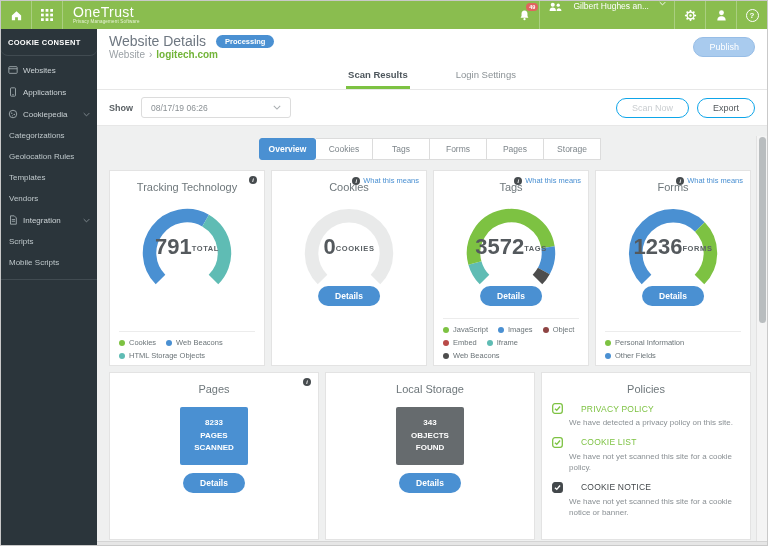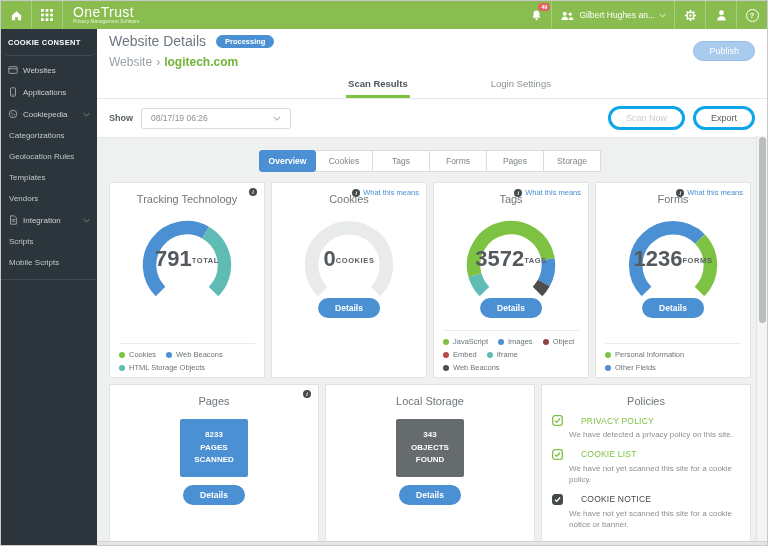--- a/index.html
+++ b/index.html
@@ -13,21 +13,21 @@
             justify-content:space-between; color:#fff; }
   .tb-left, .tb-right { display:flex; align-items:center; height:100%; }
   .tb-ic { width:30px; height:100%; display:flex; align-items:center; justify-content:center; }
   .tb-sep { width:1px; height:100%; background:rgba(255,255,255,.28); }
   .brand { padding:0 10px; line-height:1; }
   .brand-name { font-size:14px; letter-spacing:.4px; }
   .brand-sub { font-size:4.5px; color:#eaf4da; margin-top:1px; letter-spacing:.2px; }
   .bell-wrap { position:relative; width:30px; height:100%; display:flex; align-items:center; justify-content:center; }
   .bell-badge { position:absolute; top:2px; right:1px; background:#e0635f; color:#fff;
                 font-size:5.5px; font-weight:bold; border-radius:6px; padding:1px 3px; }
-  .user-chip { display:flex; align-items:center; gap:4px; padding:0 8px; height:100%; }
+  .user-chip { display:flex; gap:10px; padding:0 8px; height:100%; }
   .user-name { font-size:8.5px; }
   .qmark { width:13px; height:13px; border:1.2px solid #fff; border-radius:50%; display:flex;
            align-items:center; justify-content:center; font-size:8px; font-weight:bold; }
   .qmark::after { content:"?"; }
 
   
   .under { display:flex; height:518px; }
 
   
   .sidebar { width:96px; background:#2b353b; flex-shrink:0; }
@@ -42,38 +42,38 @@
   .s-chev { margin-left:auto; color:#8a949a; display:flex; }
 
   
   .main { flex:1; display:flex; flex-direction:column; min-width:0; position:relative; background:#fff; }
 
   .page-head { display:flex; justify-content:space-between; align-items:center; padding:4px 12px 2px; }
   .title-row { display:flex; align-items:center; }
   .page-title { font-size:14px; color:#6e7781; font-weight:normal; }
   .status-badge { background:#4a90d2; color:#fff; font-size:7.5px; font-weight:bold;
                   padding:2px 9px; border-radius:9px; margin-left:10px; }
-  .crumbs { font-size:12px; color:#9aa0a5; margin-top:6px; }
+  .crumbs { font-size:10px; color:#9aa0a5; margin-top:0; }
   .crumb-sep::before { content:"›"; margin:0 4px; color:#b4bab e; }
   .crumb-cur { color:#72b438; font-weight:bold; }
   .publish-btn { background:#a9cbee; border:1px solid #97bde6; color:#fff; font-size:9px;
                  padding:4px 15px; border-radius:12px; cursor:pointer; }
 
   .tabs-row { display:flex; justify-content:center; gap:44px; border-bottom:1px solid #e7e7e7; }
-  .tab { font-size:9.5px; color:#8b9296; padding:7px 2px 6px; border-bottom:3px solid transparent; cursor:pointer;margin-left:35px; }
+  .tab { font-size:9.5px; color:#8b9296; padding:7px 2px 6px; border-bottom:3px solid transparent; cursor:pointer; }
   .tab.active { color:#4d565c; font-weight:bold; border-bottom-color:#7dc242; }
 
   .toolbar { display:flex; align-items:center; padding:7px 12px; border-bottom:1px solid #e7e7e7; }
   .show-label { font-size:9px; font-weight:bold; color:#5a6064; margin-right:8px; }
   .select { width:150px; height:21px; border:1px solid #dcdcdc; border-radius:3px; display:flex;
             align-items:center; justify-content:space-between; padding:0 9px; font-size:8.5px;
             color:#8a9094; background:#fff; cursor:pointer; }
   .select .s-chev { color:#a8adb0; }
   .tb-buttons { margin-left:auto; display:flex; gap:8px; }
-  .ghost-btn { background:#fff; border:3px solid #0ea5e9; border-radius:12px; font-size:9px;
+  .ghost-btn { background:#fff; border:1px solid #0ea5e9; border-radius:12px; font-size:9px;
                padding:4px 15px; color:#54595d; cursor:pointer;text-align:center; }
   .ghost-btn.disabled { color:#c9cdd0; }
 
   .content { flex:1; background:#eff0f0; padding:8px 16px 0 12px; overflow:hidden; }
 
   .subtabs { display:flex; justify-content:center; margin:4px 0 10px; }
   .subtab { min-width:57px; padding:5px 4px; font-size:8.5px; color:#7d858a; background:#fff;
             border:1px solid #dcdcdc; border-left:none; text-align:center; cursor:pointer; }
   .subtab:first-child { border-left:1px solid #dcdcdc; }
   .subtab.active { background:#4a90d2; color:#fff; font-weight:bold; border-color:#4a90d2; border-radius:3px; }

